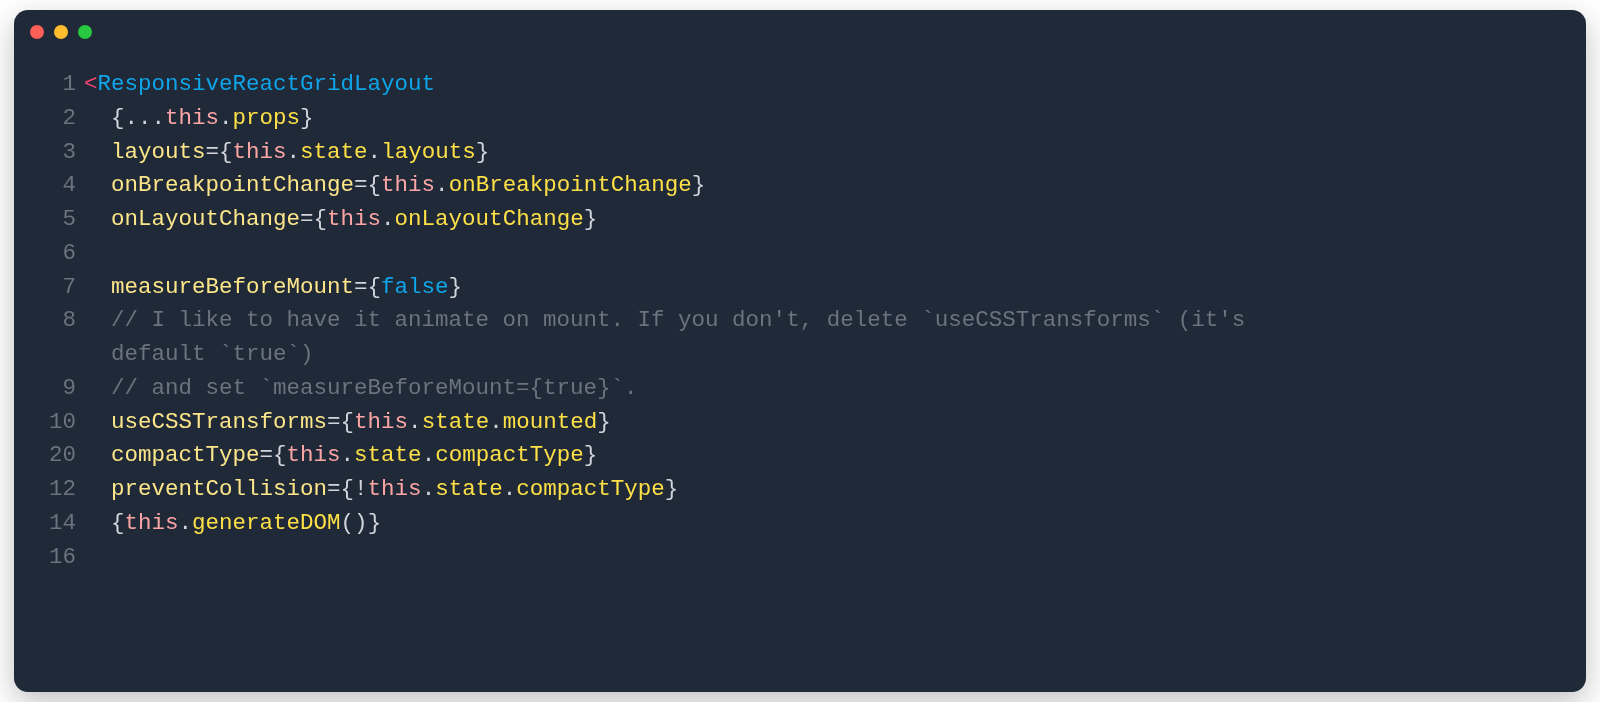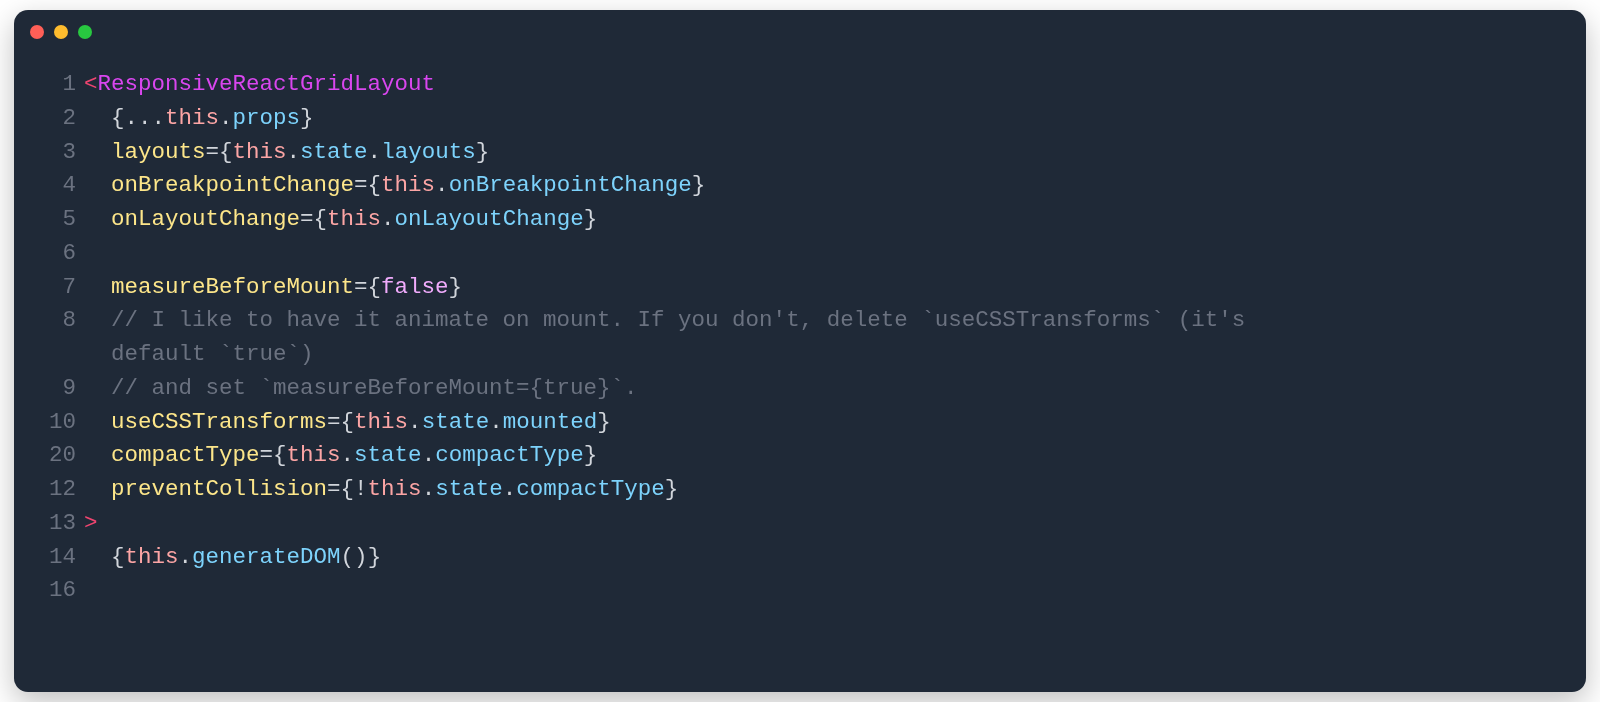--- a/index.html
+++ b/index.html
@@ -61,30 +61,30 @@
     color: #d1d5db;
     white-space: pre-wrap;
     word-break: break-word;
     flex: 1;
   }
   .wrapped .ln {
     color: transparent;
   }
   
   .t-anglebracket { color: #ef4570; }   
-  .t-tag          { color: #d946ef; }   
+  .t-tag          { color: #0ea5e9; }   
   .t-brace        { color: #d1d5db; }   
   .t-spread       { color: #d1d5db; }   
   .t-this         { color: #fca5a5; }   
   .t-dot          { color: #d1d5db; }
-  .t-prop         { color: #7dd3fc; }   
+  .t-prop         { color: #fde047; }   
   .t-attr         { color: #fde68a; }   
   .t-eq           { color: #d1d5db; }
   .t-comment      { color: #6b7280; font-style: normal; }
-  .t-bool         { color: #f0abfc; }   
+  .t-bool         { color: #0ea5e9; }   
   .t-op           { color: #d1d5db; }   
 </style>
 </head>
 <body>
 
 <div class="window">
   <div class="titlebar">
     <div class="traffic">
       <div class="dot" style="background:#ff5f57"></div>
       <div class="dot" style="background:#febc2e"></div>
@@ -98,17 +98,16 @@
       <div class="line"><span class="ln">4</span><span class="code"><span>  </span><span class="t-attr">onBreakpointChange</span><span class="t-eq">=</span><span class="t-brace">{</span><span class="t-this">this</span><span class="t-dot">.</span><span class="t-prop">onBreakpointChange</span><span class="t-brace">}</span></span></div>
       <div class="line"><span class="ln">5</span><span class="code"><span>  </span><span class="t-attr">onLayoutChange</span><span class="t-eq">=</span><span class="t-brace">{</span><span class="t-this">this</span><span class="t-dot">.</span><span class="t-prop">onLayoutChange</span><span class="t-brace">}</span></span></div>
       <div class="line"><span class="ln">6</span><span class="code"><span>  </span></span></div>
       <div class="line"><span class="ln">7</span><span class="code"><span>  </span><span class="t-attr">measureBeforeMount</span><span class="t-eq">=</span><span class="t-brace">{</span><span class="t-bool">false</span><span class="t-brace">}</span></span></div>
       <div class="line"><span class="ln">8</span><span class="code"><span>  </span><span class="t-comment">// I like to have it animate on mount. If you don't, delete `useCSSTransforms` (it's</span></span></div>
       <div class="line wrapped"><span class="ln"></span><span class="code"><span class="t-comment">  default `true`)</span></span></div>
       <div class="line"><span class="ln">9</span><span class="code"><span>  </span><span class="t-comment">// and set `measureBeforeMount={true}`.</span></span></div>
       <div class="line"><span class="ln">10</span><span class="code"><span>  </span><span class="t-attr">useCSSTransforms</span><span class="t-eq">=</span><span class="t-brace">{</span><span class="t-this">this</span><span class="t-dot">.</span><span class="t-prop">state</span><span class="t-dot">.</span><span class="t-prop">mounted</span><span class="t-brace">}</span></span></div>
       <div class="line"><span class="ln">20</span><span class="code"><span>  </span><span class="t-attr">compactType</span><span class="t-eq">=</span><span class="t-brace">{</span><span class="t-this">this</span><span class="t-dot">.</span><span class="t-prop">state</span><span class="t-dot">.</span><span class="t-prop">compactType</span><span class="t-brace">}</span></span></div>
       <div class="line"><span class="ln">12</span><span class="code"><span>  </span><span class="t-attr">preventCollision</span><span class="t-eq">=</span><span class="t-brace">{</span><span class="t-op">!</span><span class="t-this">this</span><span class="t-dot">.</span><span class="t-prop">state</span><span class="t-dot">.</span><span class="t-prop">compactType</span><span class="t-brace">}</span></span></div>
-      <div class="line"><span class="ln">13</span><span class="code"><span class="t-anglebracket">&gt;</span></span></div>
       <div class="line"><span class="ln">14</span><span class="code"><span>  </span><span class="t-brace">{</span><span class="t-this">this</span><span class="t-dot">.</span><span class="t-prop">generateDOM</span><span class="t-brace">(</span><span class="t-brace">)</span><span class="t-brace">}</span></span></div>
       <div class="line"><span class="ln">16</span><span class="code"><span></span></span></div>
     </div>
 </div>
 
 </body></html>

